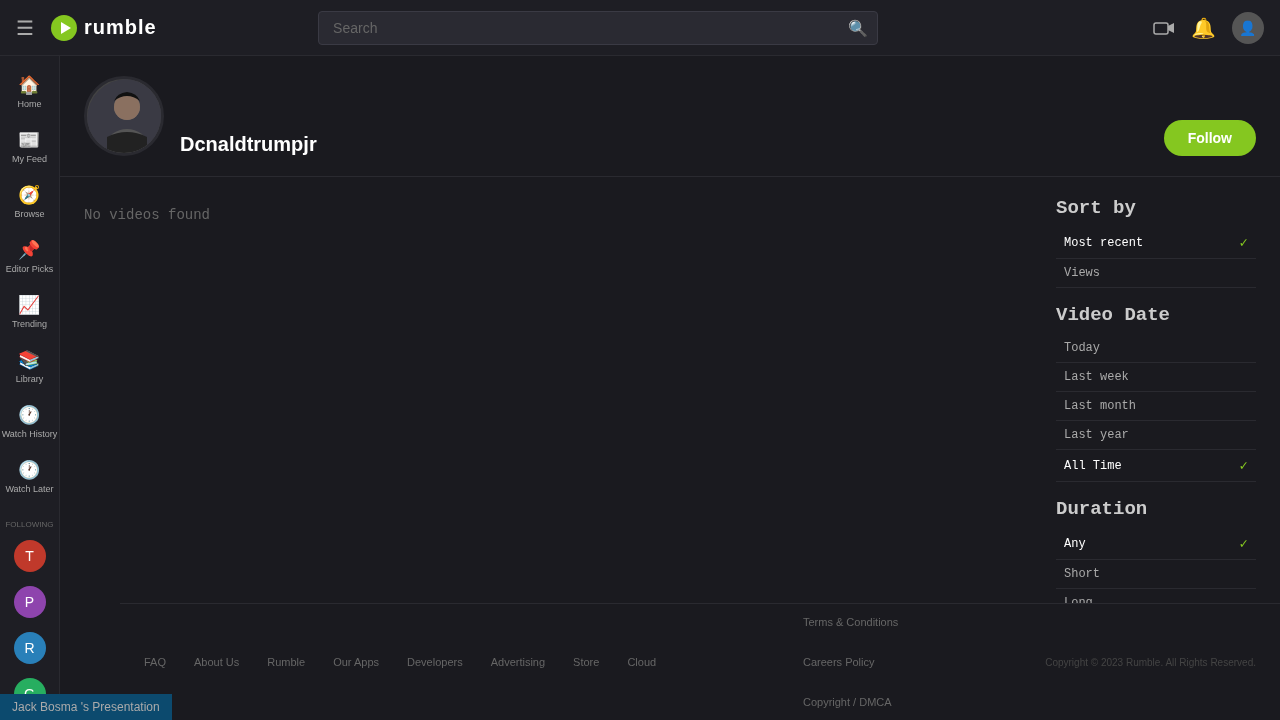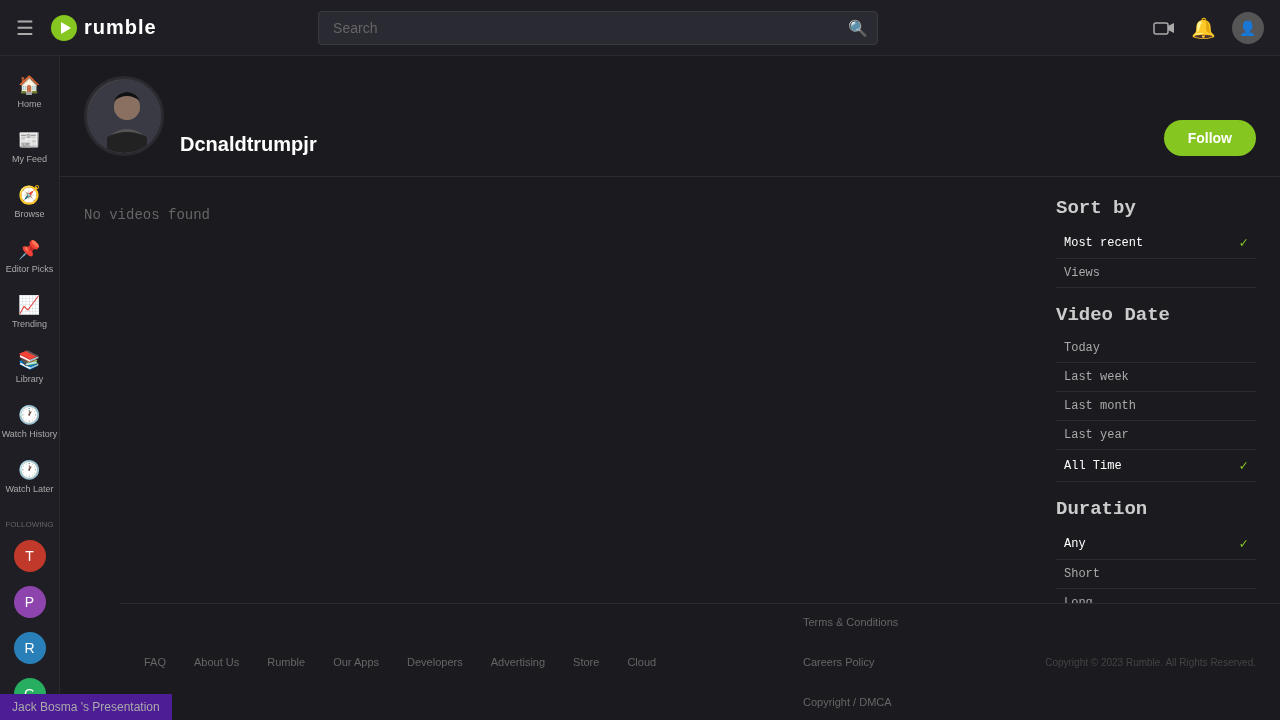--- a/index.html
+++ b/index.html
@@ -288,21 +288,21 @@
     .footer-right {
       color: #444;
       font-size: 10px;
     }
 
     
     .bottom-bar {
       position: fixed;
       bottom: 0;
       left: 0;
-      background: #4c1d95;
+      background: #0c4a6e;
       color: #aaa;
       font-size: 12px;
       padding: 6px 12px;
       z-index: 200;
     }
   </style>
 </head>
 <body>
 
 <div class="topbar">

